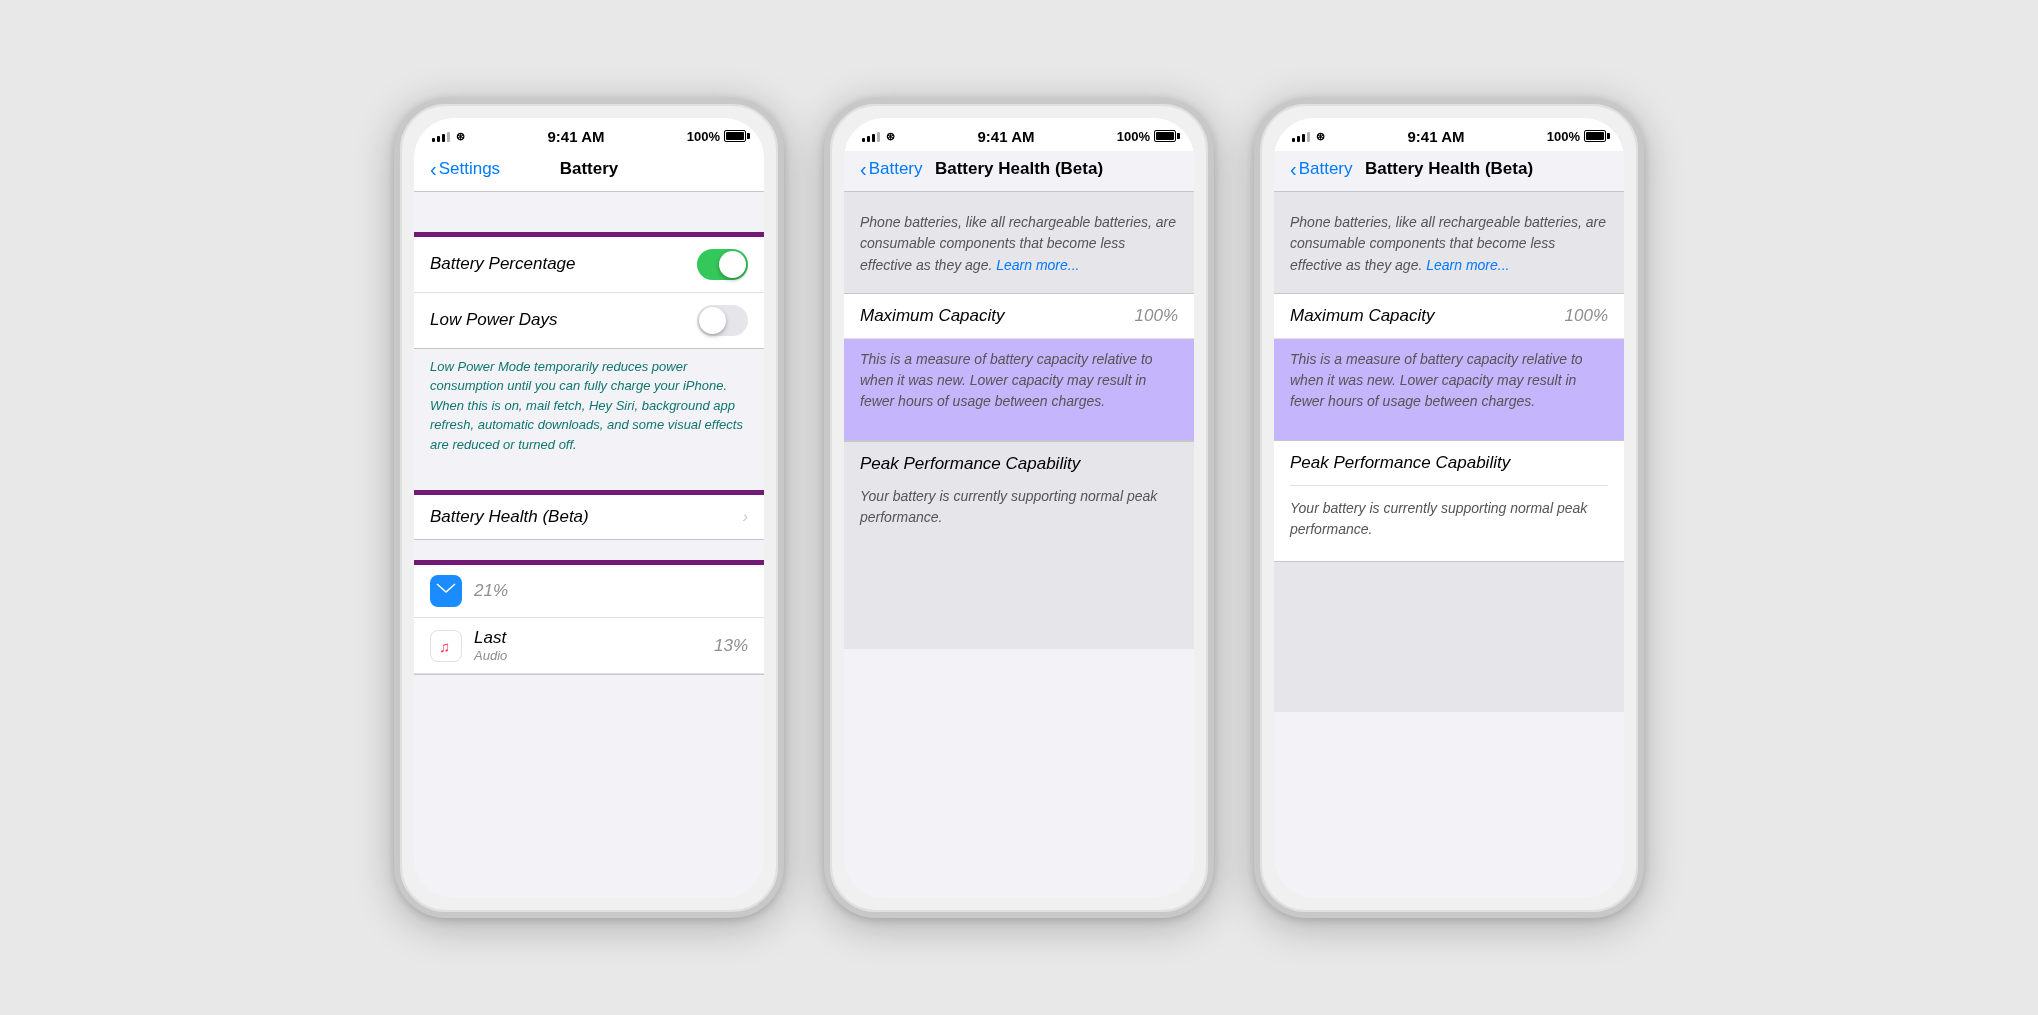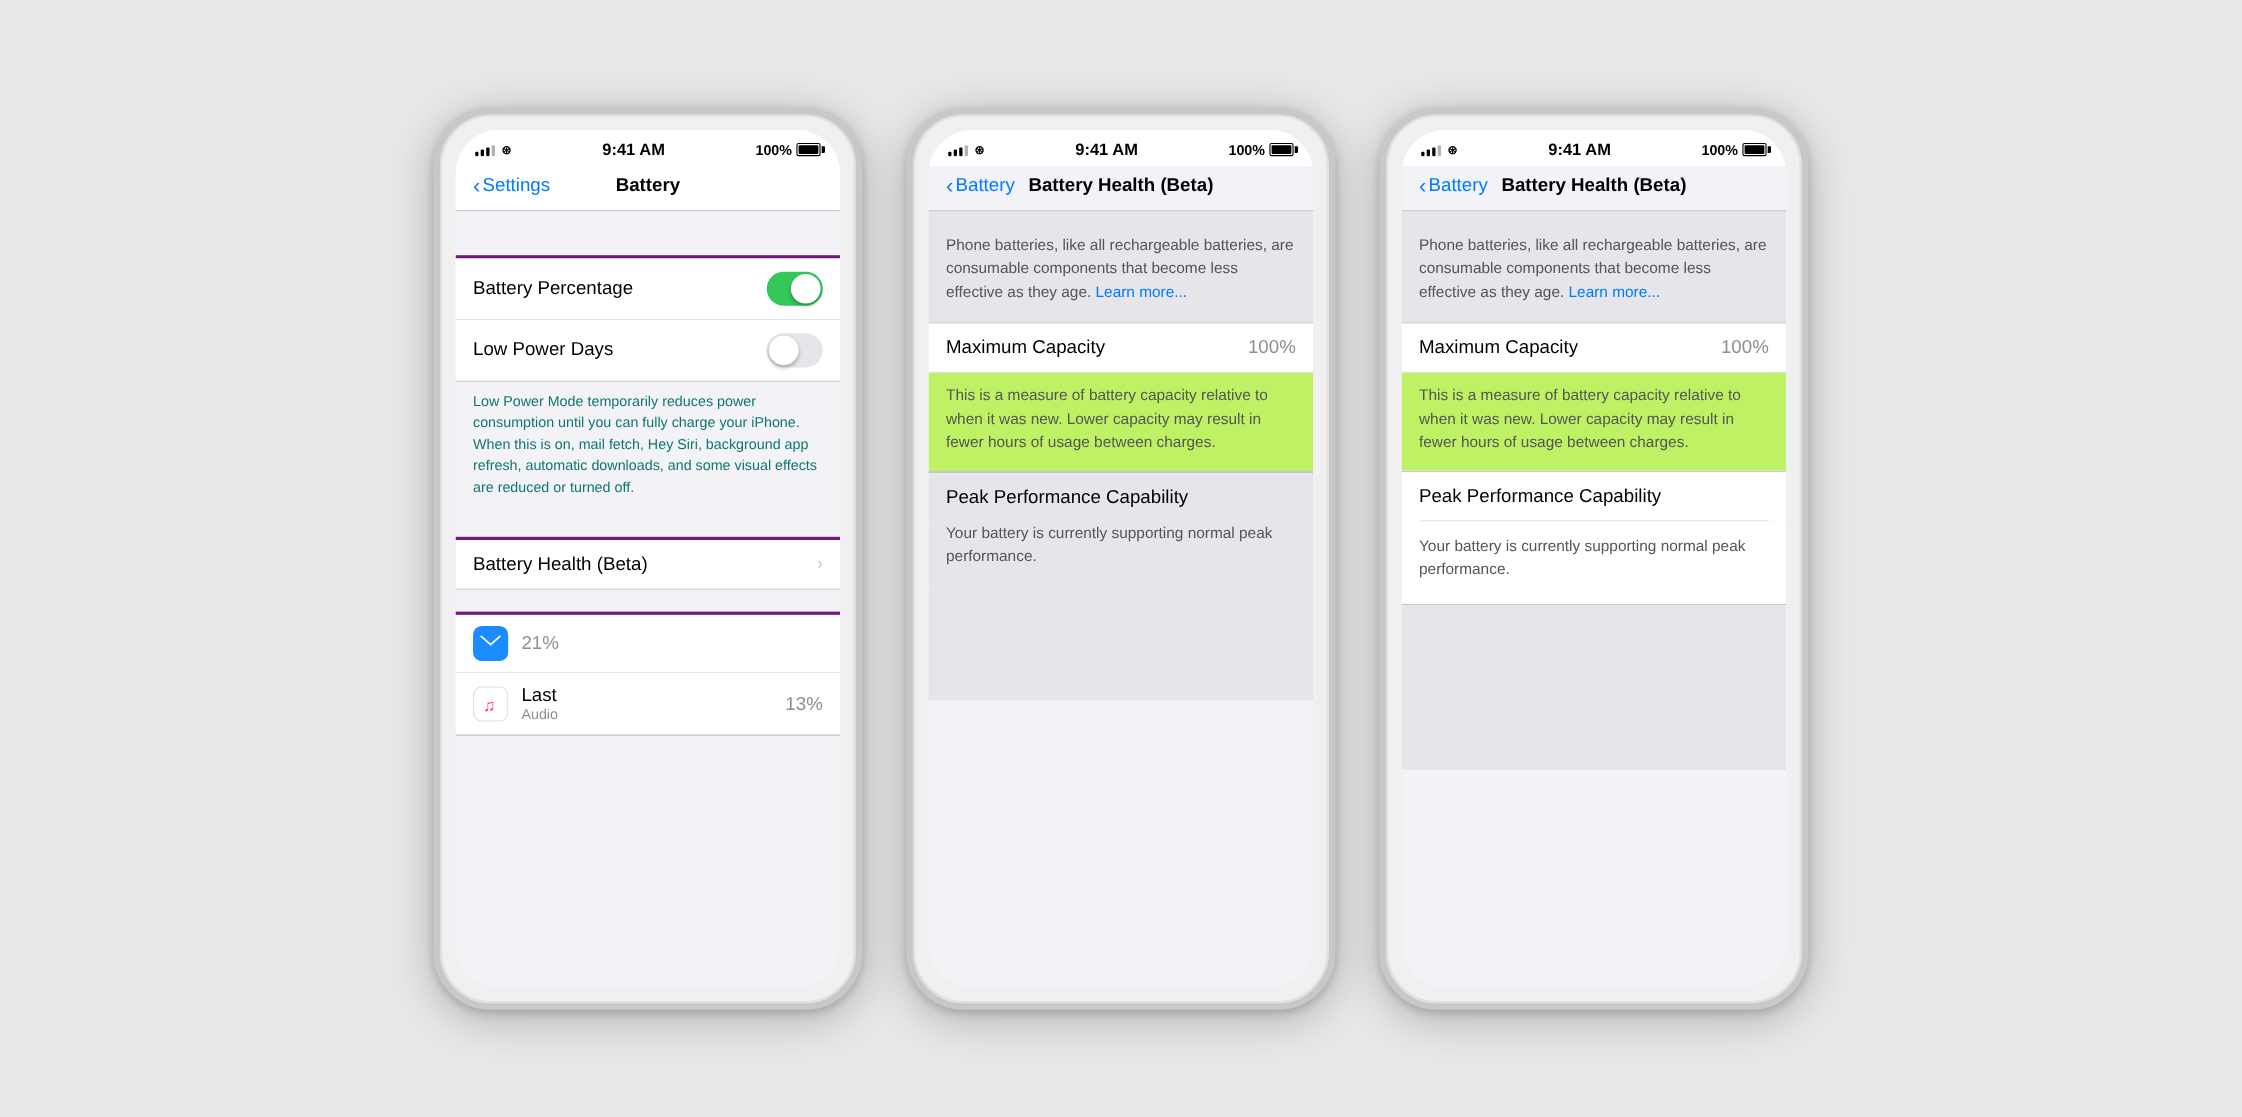--- a/index.html
+++ b/index.html
@@ -187,28 +187,29 @@
       color: #000;
       text-align: center;
       flex: 1;
     }
 
     
     .screen-content {
       flex: 1;
       overflow-y: auto;
       overflow-x: hidden;
+      font-style: italic;
     }
     .screen-content::-webkit-scrollbar { display: none; }
 
     
     .settings-section {
       margin-top: 20px;
       background: white;
-      border-top: 3px solid #701a75;
+      border-top: 5px solid #701a75;
       border-bottom: 1px solid #c6c6c8;
     }
 
     .settings-row {
       display: flex;
       align-items: center;
       justify-content: space-between;
       padding: 12px 16px;
       background: white;
       border-bottom: 1px solid #e0e0e0;
@@ -375,25 +376,25 @@
       color: #000;
       font-weight: 400;
     }
 
     .capacity-value {
       font-size: 17px;
       color: #8e8e93;
     }
 
     .capacity-desc {
-      padding: 10px 16px 16px;
+      padding: 10px 16px 28px;
       font-size: 14px;
       color: #555;
       line-height: 1.5;
-      background: #bef264;
+      background: #c4b5fd;
       border-bottom: 1px solid #c6c6c8;
     }
   </style>
 </head>
 <body>
 
 <div class="iphone">
   <div class="screen">
 
     <div class="top-bar">

